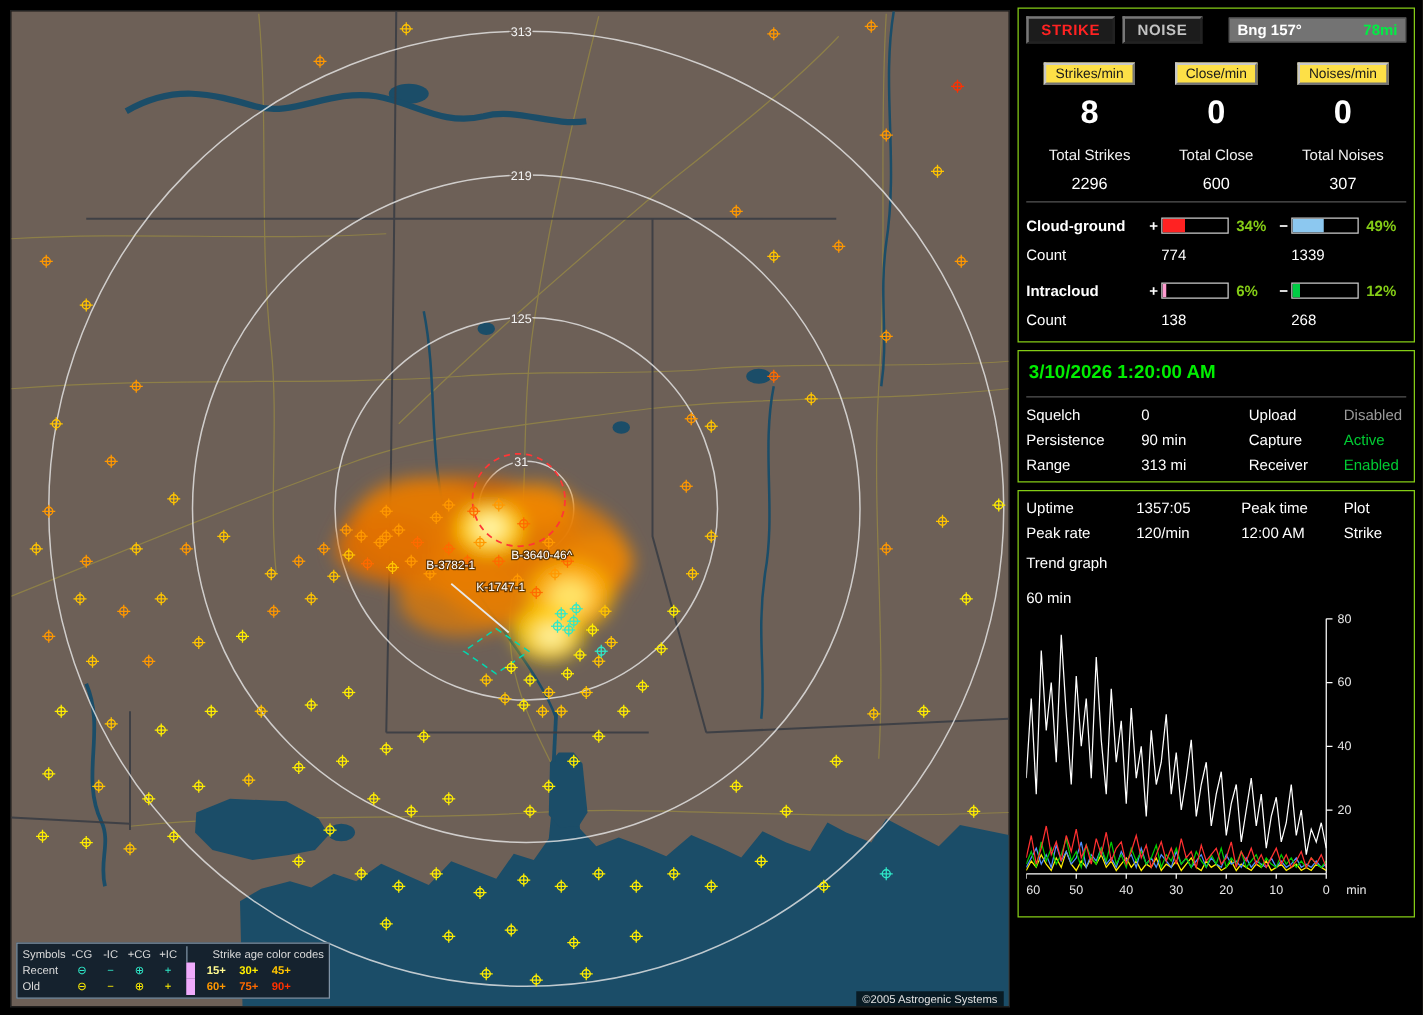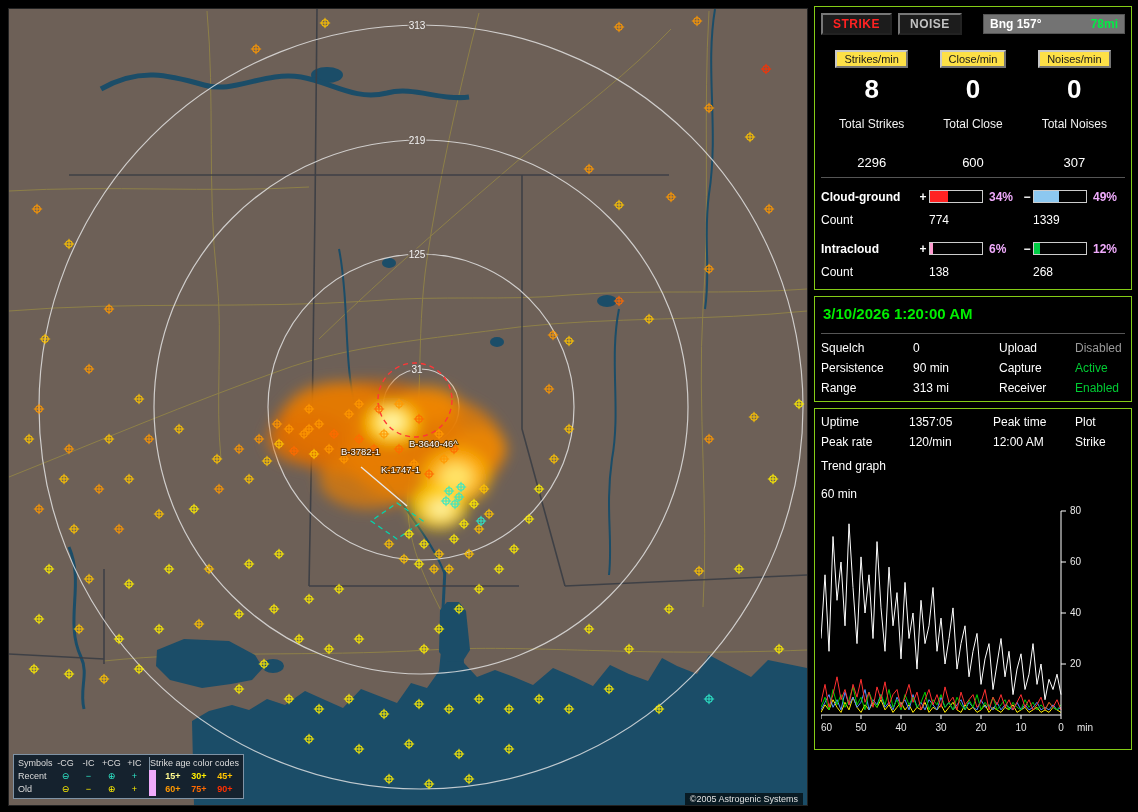--- a/index.html
+++ b/index.html
@@ -10,21 +10,21 @@
   .map-wrap{position:absolute;left:8px;top:8px;width:798px;height:796px;border:1px solid #222;}
   .map-svg{position:absolute;left:0;top:0;width:100%;height:100%;display:block;}
   .ring-label{fill:#f2f2f2;font-size:10px;font-family:"Liberation Sans",sans-serif;text-anchor:middle;paint-order:stroke;stroke:#6d6057;stroke-width:3px;}
   .cell-label{fill:#ffffff;font-size:9.5px;font-family:"Liberation Sans",sans-serif;paint-order:stroke;stroke:rgba(0,0,0,.55);stroke-width:2px;}
   .map-legend{position:absolute;left:4px;bottom:6px;background:#15222e;border:1px solid #7f93a5;font-size:9px;color:#dcdcdc;padding:2px 4px;line-height:13px;}
   .lg-row{display:flex;align-items:center;height:13px;white-space:nowrap;}
   .lg-c0{width:36px;}
   .lg-c{width:23px;text-align:center;}
   .lg-age-group{display:flex;border-left:7px solid #f0abfc;margin-left:3px;padding-left:4px;}
   .lg-age{width:26px;text-align:center;font-weight:bold;}
-  .lg-age-title{padding-left:0;border-left:1px solid #7f93a5;margin-left:3px;}
+  .lg-age-title{padding-left:20px;border-left:1px solid #7f93a5;margin-left:3px;}
   .map-copyright{position:absolute;right:4px;bottom:0;font-size:9px;color:#e0e0e0;background:rgba(0,0,0,.65);padding:1px 5px;}
 
   
   .right-panel{position:absolute;left:814px;top:6px;width:318px;height:800px;}
   .pbox{background:#000;border:1px solid #84cc16;padding:6px;margin-bottom:6px;box-sizing:border-box;}
   .sep{border-top:1px solid #555;margin:7px 0;}
 
   .hdr-row{display:flex;align-items:center;gap:6px;margin-bottom:14px;}
   .btn{font-family:"Liberation Sans",sans-serif;font-size:12px;font-weight:bold;background:#1c1c1c;border:2px outset #777;padding:2px 10px;cursor:pointer;letter-spacing:.5px;}
   .strike-btn{color:#ff2222;}
@@ -32,30 +32,30 @@
   .bng-box{margin-left:auto;display:flex;justify-content:space-between;align-items:center;width:128px;background:#737373;border:1px solid #555;padding:2px 6px;}
   .bng-l{color:#fff;font-weight:bold;font-size:12px;}
   .bng-v{color:#00ee44;font-weight:bold;font-size:12px;}
 
   .rates-row{display:grid;grid-template-columns:repeat(3,1fr);}
   .rate-col{text-align:center;}
   .rate-label{font-size:11px;background:#fde047;border:2px outset #c8c8c8;color:#1a1a1a;padding:1px 7px;font-family:"Liberation Sans",sans-serif;cursor:pointer;}
   .rate-value{font-size:26px;font-weight:bold;color:#fff;margin-top:6px;}
   .totals-row{display:grid;grid-template-columns:repeat(3,1fr);margin-top:12px;}
   .total-label{font-size:12px;text-align:center;color:#f2f2f2;}
-  .total-value{font-size:13px;text-align:center;color:#fff;margin-top:24px;}
+  .total-value{font-size:13px;text-align:center;color:#fff;margin-top:8px;}
 
   .dist-title{margin:6px 0 8px 0;}
   .dist-title span{font-size:12px;color:#e8e8e8;border-bottom:1px solid #bbb;padding-bottom:1px;}
   .dist-row{display:grid;grid-template-columns:96px 12px 58px 34px 12px 58px 34px;align-items:center;height:23px;font-size:12px;}
   .dist-name{font-weight:bold;color:#fff;}
   .sign{font-weight:bold;color:#fff;text-align:center;}
   .bar{width:52px;height:11px;border:1px solid #ccc;background:#000;overflow:hidden;}
   .bar-fill{display:block;height:100%;}
-  .pct{font-weight:bold;color:#f0abfc;padding-left:2px;}
+  .pct{font-weight:bold;color:#84cc16;padding-left:2px;}
   .cnt{color:#fff;}
 
   .dt-text{color:#00ee00;font-weight:bold;font-size:15px;padding:2px 0 4px 2px;}
   .status-grid{display:grid;grid-template-columns:92px 86px 76px auto;row-gap:6px;font-size:12px;margin-top:6px;}
   .green{color:#00cc33;}
   .dim{color:#9a9a9a;}
 
   .info-grid{display:grid;grid-template-columns:88px 84px 82px auto;row-gap:6px;font-size:12px;}
   .trend-row{display:flex;gap:14px;font-size:12px;margin:10px 0 4px 0;flex-direction:column;}
   .trend-chart{display:block;margin-top:2px;background:#000;}

